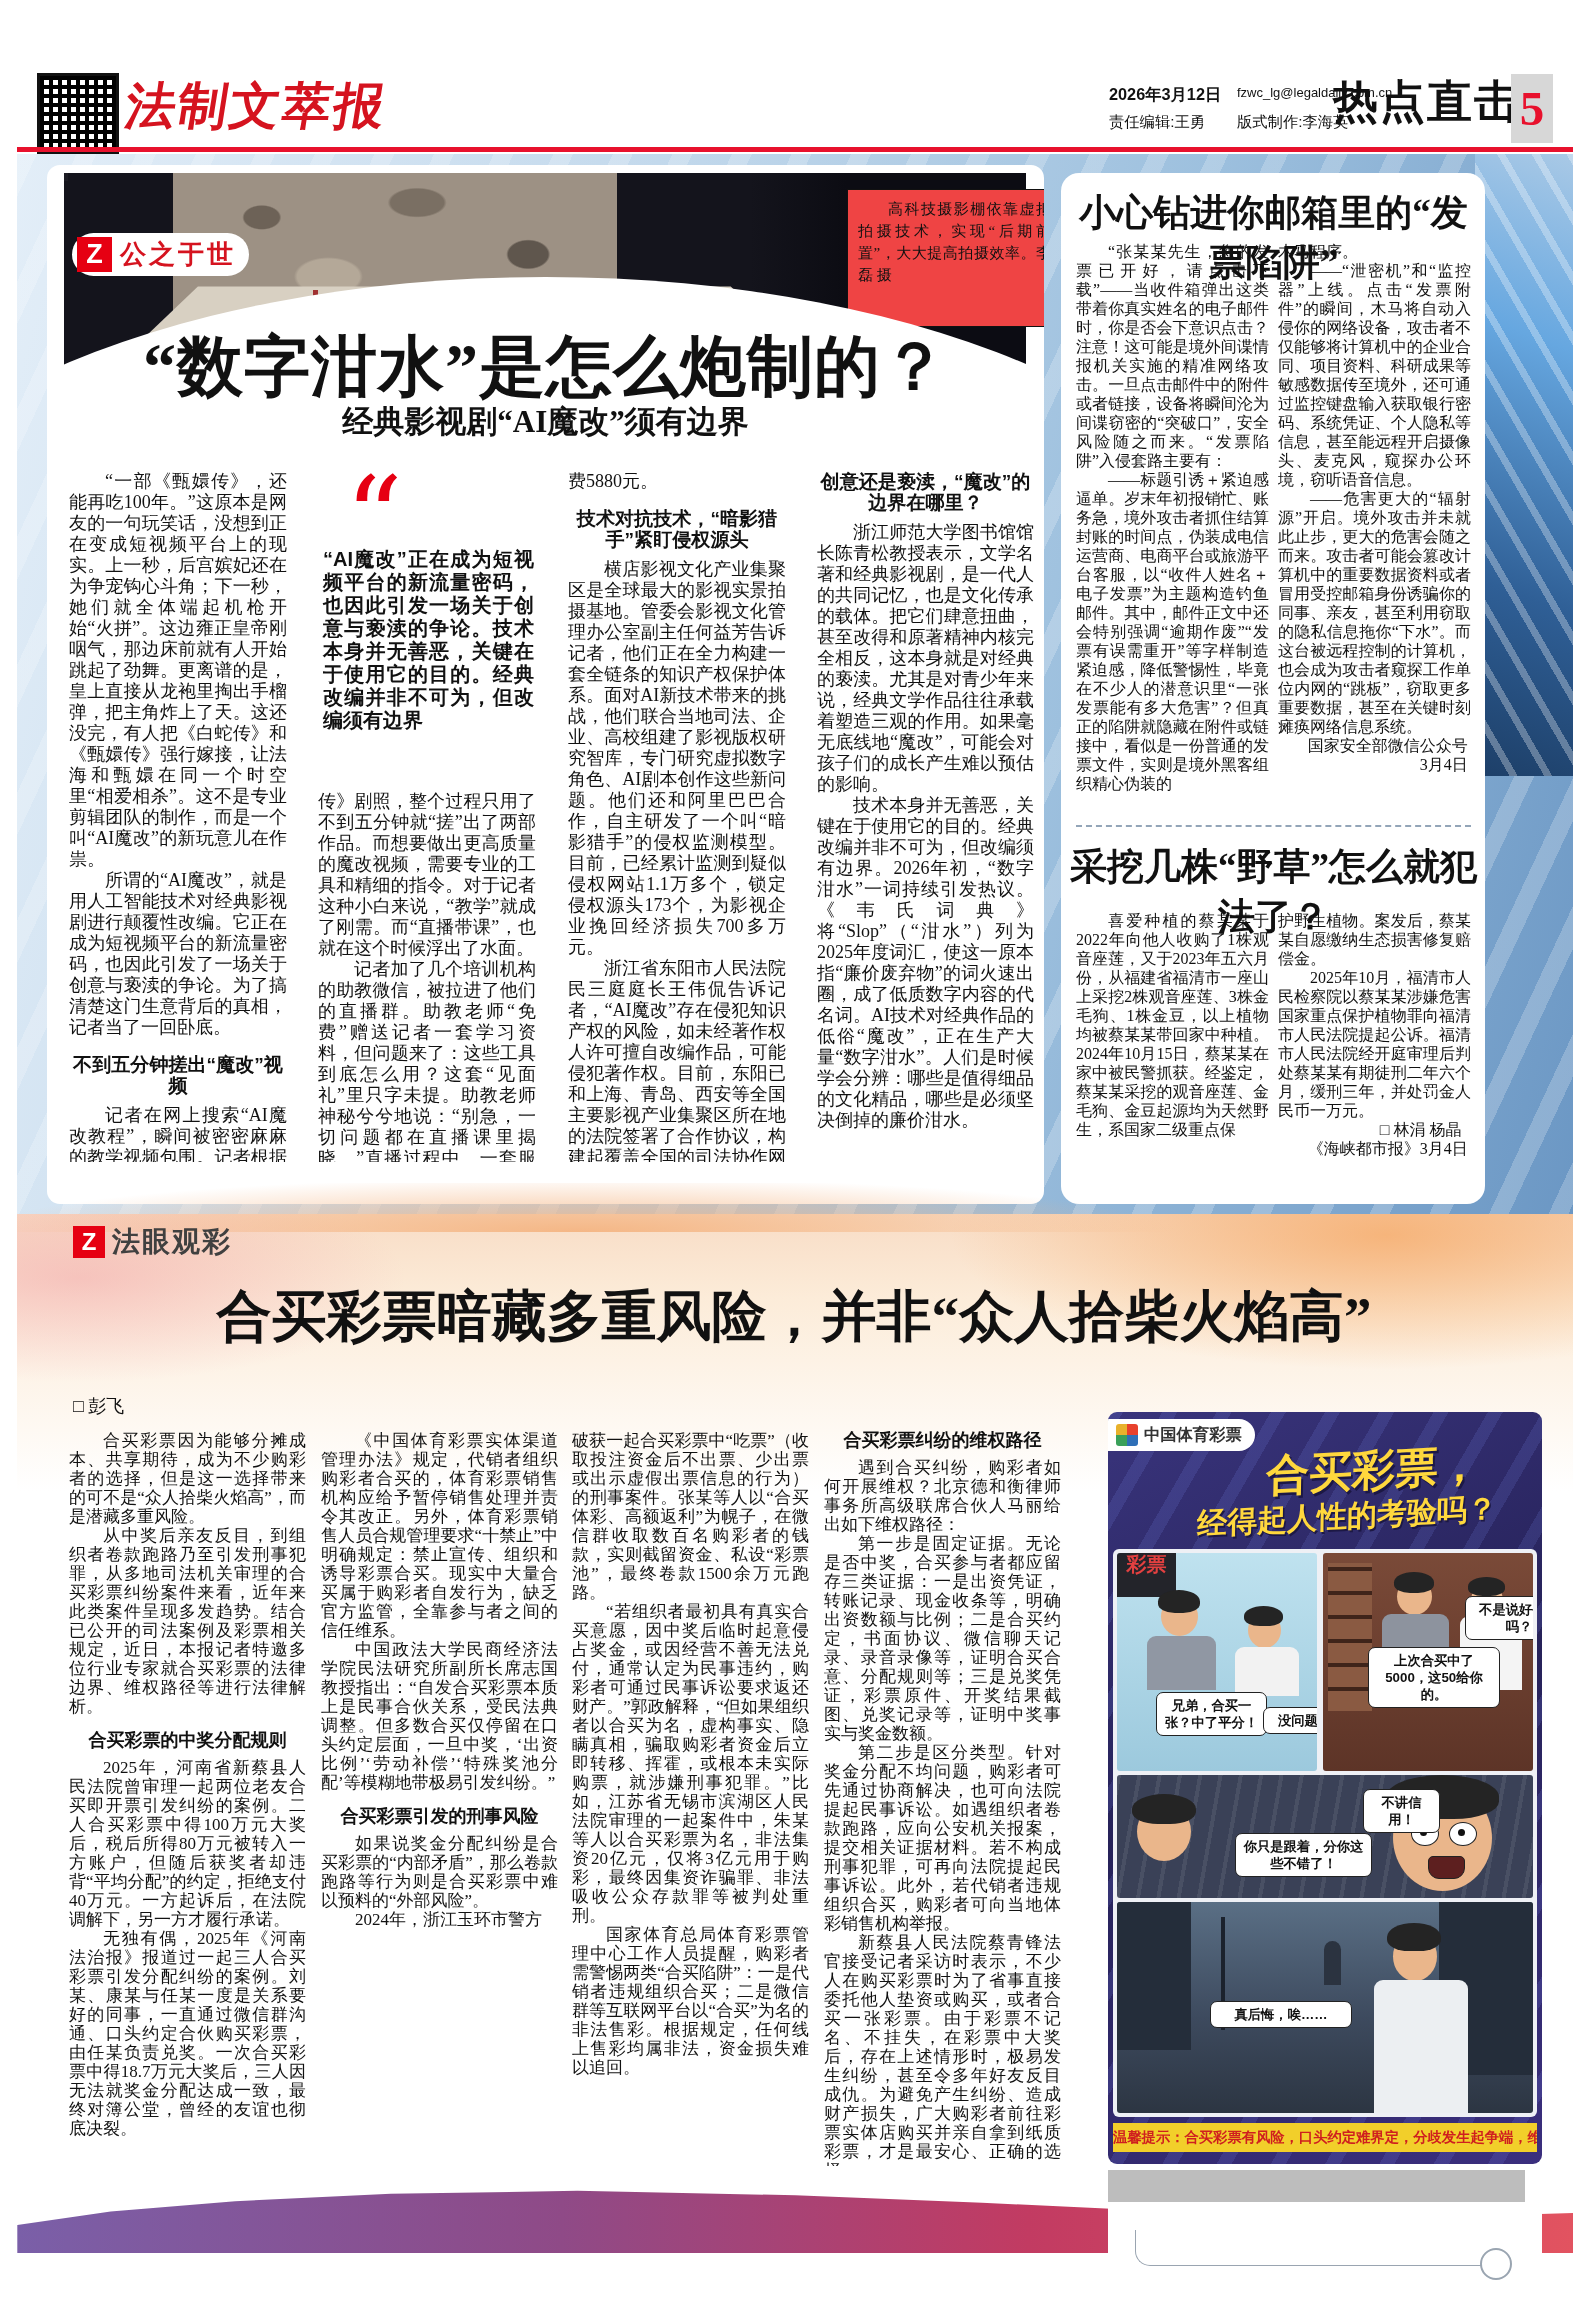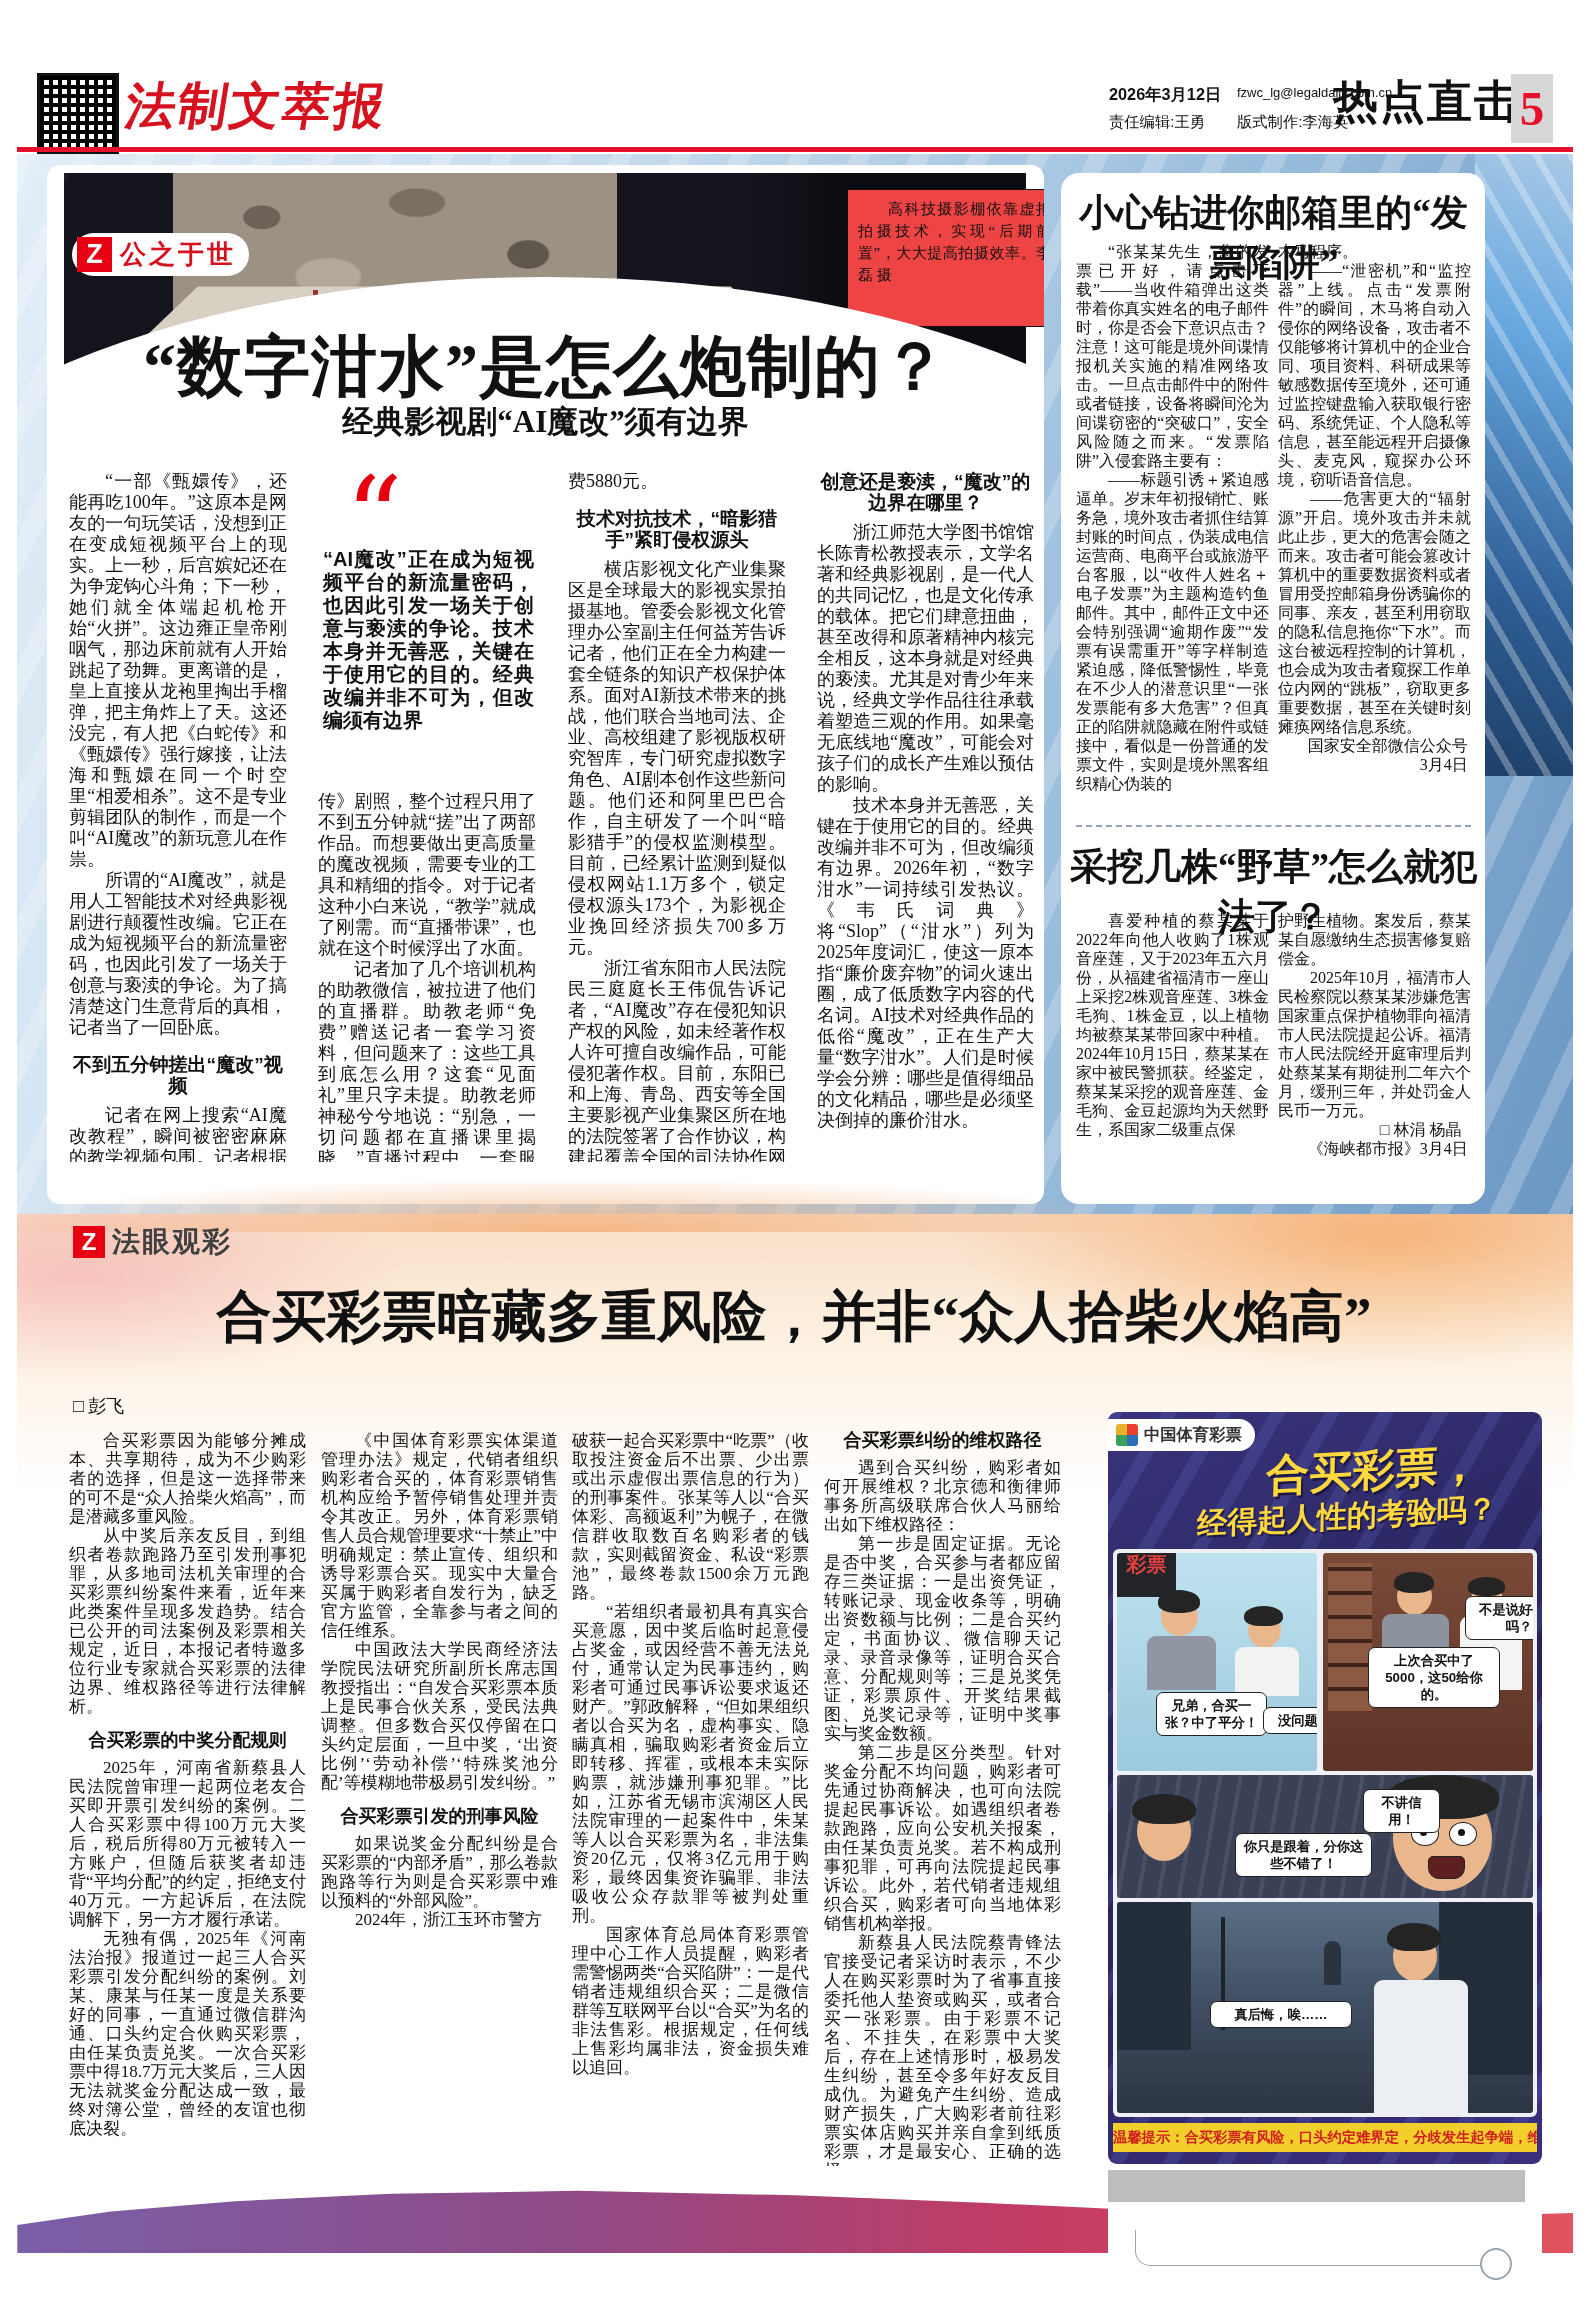--- a/index.html
+++ b/index.html
@@ -280,21 +280,21 @@
     </div>
   <div class="col a4col" style="left:572px;">
       <div class="blk blk-cont">破获一起合买彩票中“吃票”（收取投注资金后不出票、少出票或出示虚假出票信息的行为）的刑事案件。张某等人以“合买体彩、高额返利”为幌子，在微信群收取数百名购彩者的钱款，实则截留资金、私设“彩票池”，最终卷款1500余万元跑路。</div>
       <div class="blk blk-p">“若组织者最初具有真实合买意愿，因中奖后临时起意侵占奖金，或因经营不善无法兑付，通常认定为民事违约，购彩者可通过民事诉讼要求返还财产。”郭政解释，“但如果组织者以合买为名，虚构事实、隐瞒真相，骗取购彩者资金后立即转移、挥霍，或根本未实际购票，就涉嫌刑事犯罪。”比如，江苏省无锡市滨湖区人民法院审理的一起案件中，朱某等人以合买彩票为名，非法集资20亿元，仅将3亿元用于购彩，最终因集资诈骗罪、非法吸收公众存款罪等被判处重刑。</div>
       <div class="blk blk-p">国家体育总局体育彩票管理中心工作人员提醒，购彩者需警惕两类“合买陷阱”：一是代销者违规组织合买；二是微信群等互联网平台以“合买”为名的非法售彩。根据规定，任何线上售彩均属非法，资金损失难以追回。</div>
     </div>
   <div class="col a4col" style="left:824px;">
       <div class="blk blk-h">合买彩票纠纷的维权路径</div>
       <div class="blk blk-p">遇到合买纠纷，购彩者如何开展维权？北京德和衡律师事务所高级联席合伙人马丽给出如下维权路径：</div>
       <div class="blk blk-p">第一步是固定证据。无论是否中奖，合买参与者都应留存三类证据：一是出资凭证，转账记录、现金收条等，明确出资数额与比例；二是合买约定，书面协议、微信聊天记录、录音录像等，证明合买合意、分配规则等；三是兑奖凭证，彩票原件、开奖结果截图、兑奖记录等，证明中奖事实与奖金数额。</div>
-      <div class="blk blk-p">第二步是区分类型。针对奖金分配不均问题，购彩者可先通过协商解决，也可向法院提起民事诉讼。如遇组织者卷款跑路，应向公安机关报案，由任某负责兑奖。若不构成刑事犯罪，可再向法院提起民事诉讼。此外，若代销者违规组织合买，购彩者可向当地体彩销售机构举报。</div>
+      <div class="blk blk-p">第二步是区分类型。针对奖金分配不均问题，购彩者可先通过协商解决，也可向法院提起民事诉讼。如遇组织者卷款跑路，应向公安机关报案，提交相关证据材料。若不构成刑事犯罪，可再向法院提起民事诉讼。此外，若代销者违规组织合买，购彩者可向当地体彩销售机构举报。</div>
       <div class="blk blk-p">新蔡县人民法院蔡青锋法官接受记者采访时表示，不少人在购买彩票时为了省事直接委托他人垫资或购买，或者合买一张彩票。由于彩票不记名、不挂失，在彩票中大奖后，存在上述情形时，极易发生纠纷，甚至令多年好友反目成仇。为避免产生纠纷、造成财产损失，广大购彩者前往彩票实体店购买并亲自拿到纸质彩票，才是最安心、正确的选择。</div>
       <div class="blk blk-note">（作者系本报记者）</div>
     </div>
 
   <div class="abs comic">
     <div class="c-brand">
       <div class="bicon"></div>
       <div class="btxt">中国体育彩票</div>
     </div>
     <div class="c-title1">合买彩票，</div>

